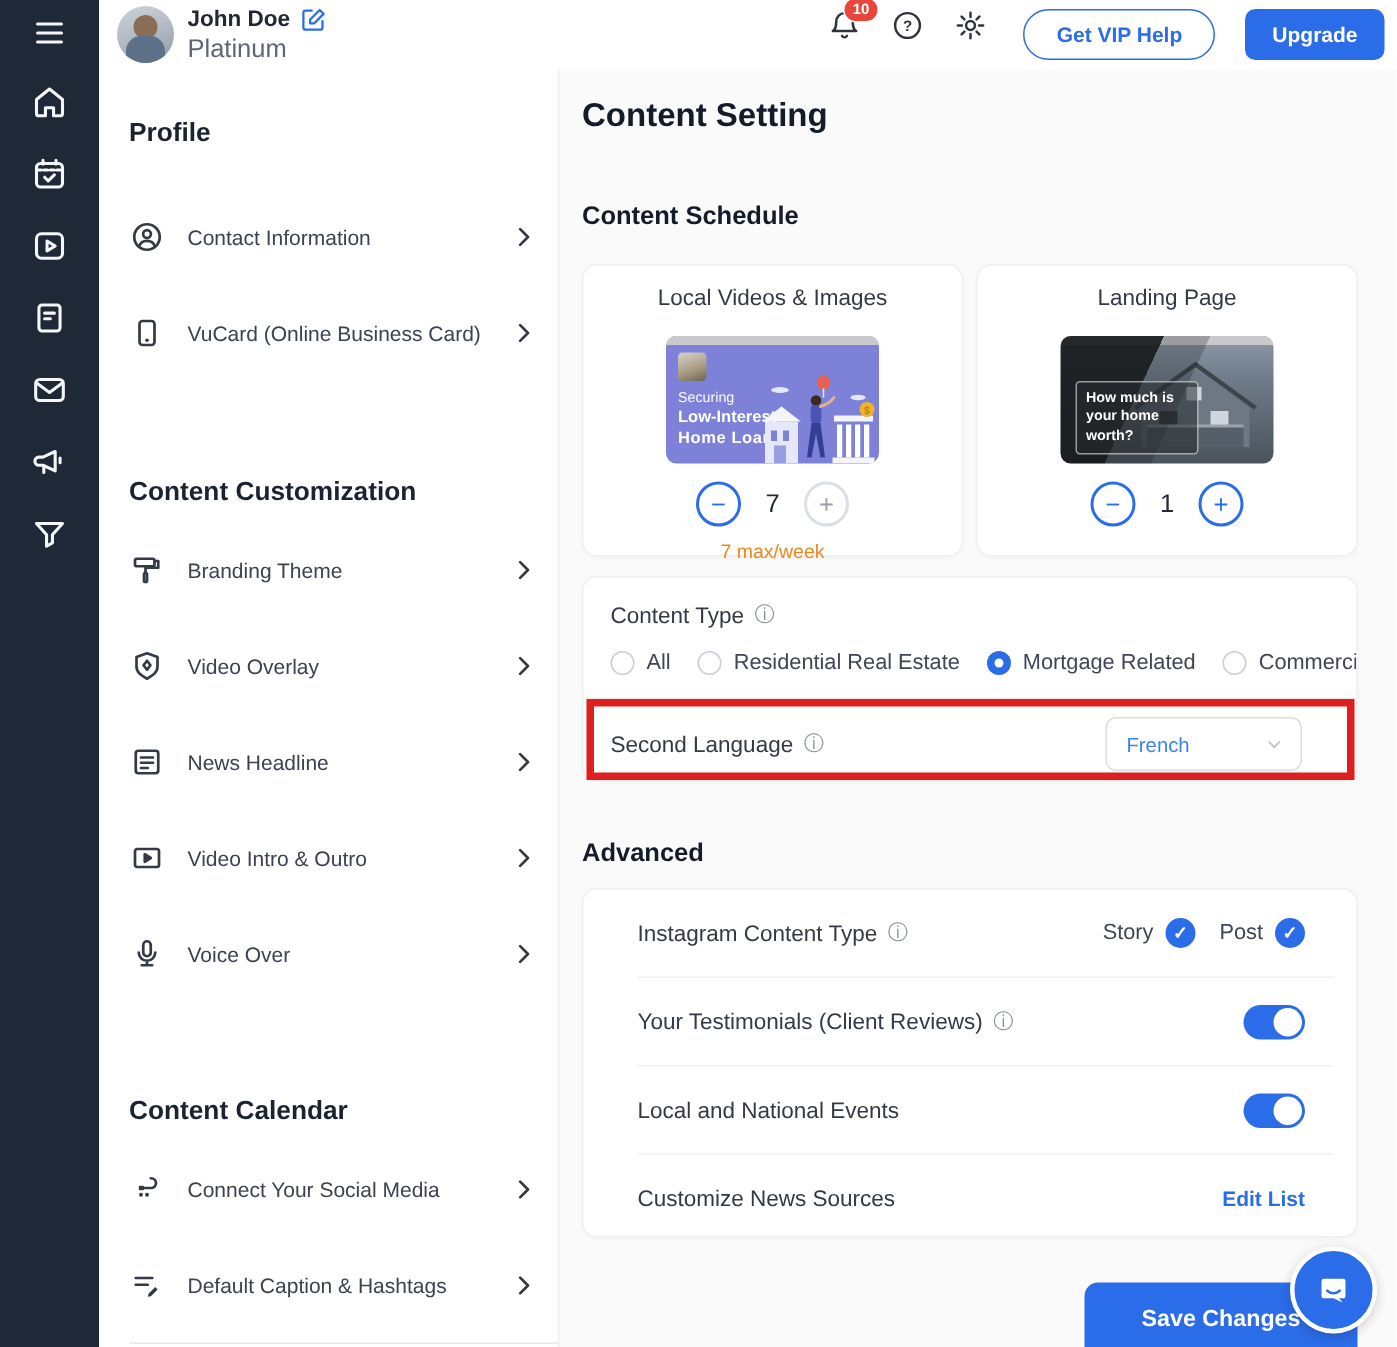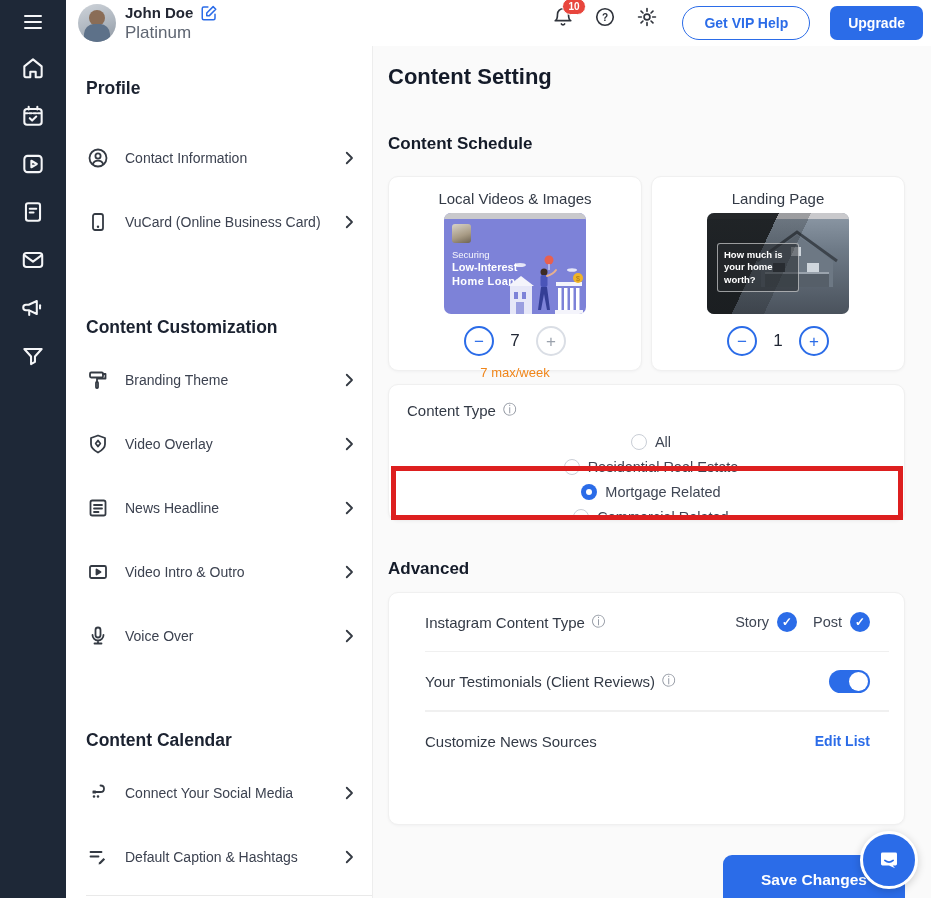--- a/index.html
+++ b/index.html
@@ -50,21 +50,21 @@
 
   
   .main { flex:1; background:#fafafa; position:relative; overflow:hidden; }
   .page-title { position:absolute; left:15px; top:18px; font-size:22px; font-weight:bold; color:#141b29; }
   .sec-title { font-size:17px; font-weight:bold; color:#141b29; }
   .sched-title { position:absolute; left:15px; top:88px; }
   .cards { position:absolute; left:15px; top:130px; display:flex; gap:9px; }
   .card { width:254px; height:195px; background:#fff; border:1px solid #f0f0f0; border-radius:10px;
           box-shadow:0 1px 3px rgba(20,30,60,.04); padding-top:13px; text-align:center; }
   .card-title { font-size:15px; color:#333a46; }
-  .thumb { width:142px; height:101px; border-radius:7px; margin:6px auto 0; position:relative; overflow:hidden; }
+  .thumb { width:142px; height:85px; border-radius:7px; margin:17px auto 0; position:relative; overflow:hidden; }
   .thumb-1 { background:#7d82d8; }
   .thumb-top { position:absolute; left:0; top:0; right:0; height:6px; background:#c9c9cc; }
   .t1-photo { position:absolute; left:8px; top:11px; width:19px; height:19px; border-radius:3px;
               background:linear-gradient(160deg,#d8d3c8 0%,#a79a84 60%,#6d6352 100%); }
   .t1-txt { position:absolute; left:8px; top:36px; text-align:left; color:#fff; line-height:1.25; }
   .t1-l1 { font-size:9.5px; font-weight:normal; opacity:.95; }
   .t1-l2 { font-size:11px; font-weight:bold; }
   .t1-l3 { font-size:11px; font-weight:bold; letter-spacing:.4px; }
   .t1-art { position:absolute; right:2px; bottom:0; }
   .thumb-2 { background:linear-gradient(180deg,#8d99a6 0%,#6f7b88 35%,#4a525c 100%); }
@@ -81,21 +81,21 @@
   .step-off { border:2px solid #dadee5; color:#9aa1ac; }
   .step-val { font-size:17px; color:#222835; min-width:12px; }
   .max-note { margin-top:9px; font-size:13px; color:#f08519; }
 
   .panel { position:absolute; left:15px; width:517px; background:#fff; border:1px solid #f0f0f0; border-radius:10px;
            box-shadow:0 1px 3px rgba(20,30,60,.04); overflow:hidden; }
   .panel-ct { top:338px; height:137px; }
   .row-label { font-size:15px; color:#333a46; display:flex; align-items:center; gap:7px; }
   .info { font-size:13.5px; color:#8a909b; font-style:normal; }
   .ct-label { padding:16px 18px 0; }
-  .radio-row { display:flex; align-items:center; gap:9px; padding:15px 0 0 18px; white-space:nowrap; overflow:hidden;flex-direction:column; }
+  .radio-row { display:flex; align-items:center; gap:9px; padding:15px 0 0 18px; white-space:nowrap; overflow:hidden; }
   .radio-opt { display:flex; align-items:center; gap:8px; margin-right:9px; cursor:pointer; }
   .radio { width:16px; height:16px; border-radius:50%; border:1.5px solid #c9ced6; background:#fff; flex:0 0 auto; position:relative; }
   .radio.on { border:none; background:#2b6ce8; }
   .radio.on:after { content:""; position:absolute; left:5px; top:5px; width:6px; height:6px; border-radius:50%; background:#fff; }
   .radio-label { font-size:14.5px; color:#3f4654; }
   .ct-divider { border-top:1px solid #efefef; margin:15px 0 0 0; }
   .lang-row { display:flex; align-items:center; justify-content:space-between; padding:0 36px 0 18px; height:60px; }
   .select { width:131px; height:36px; border:1px solid #d9dde3; border-radius:7px; background:#fff; display:flex;
             align-items:center; justify-content:space-between; padding:0 11px 0 13px; cursor:pointer; }
   .select-val { font-size:13.5px; color:#3b82f6; }
@@ -499,20 +499,26 @@
         </div>
         <div class="adv-divider"></div>
         <div class="adv-row">
           <div class="row-label">
             <span>Your Testimonials (Client Reviews)</span>
             <span class="info">ⓘ</span>
           </div>
           <span class="toggle"></span>
         </div>
         <div class="adv-divider"></div>
+        <div class="adv-row">
+          <div class="row-label">
+            <span>Local and National Events</span>
+          </div>
+          <span class="toggle"></span>
+        </div>
         <div class="adv-divider"></div>
         <div class="adv-row">
           <div class="row-label">
             <span>Customize News Sources</span>
           </div>
           <span class="edit-list">Edit List</span>
         </div>
       </div>
 
       <button class="save-btn">Save Changes</button>

